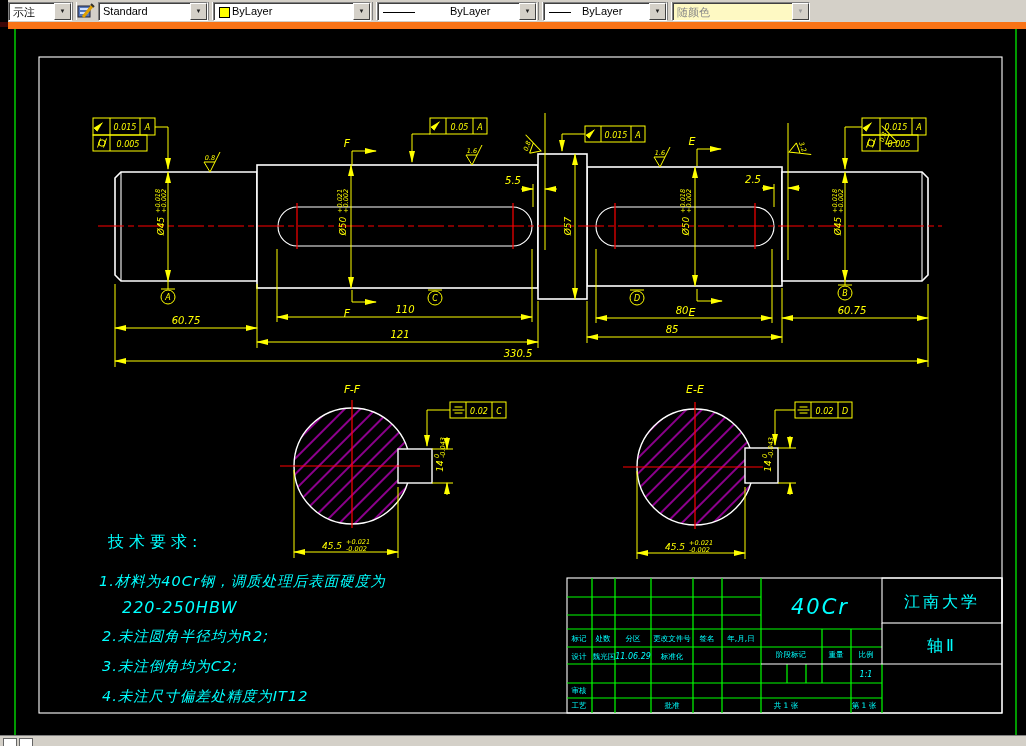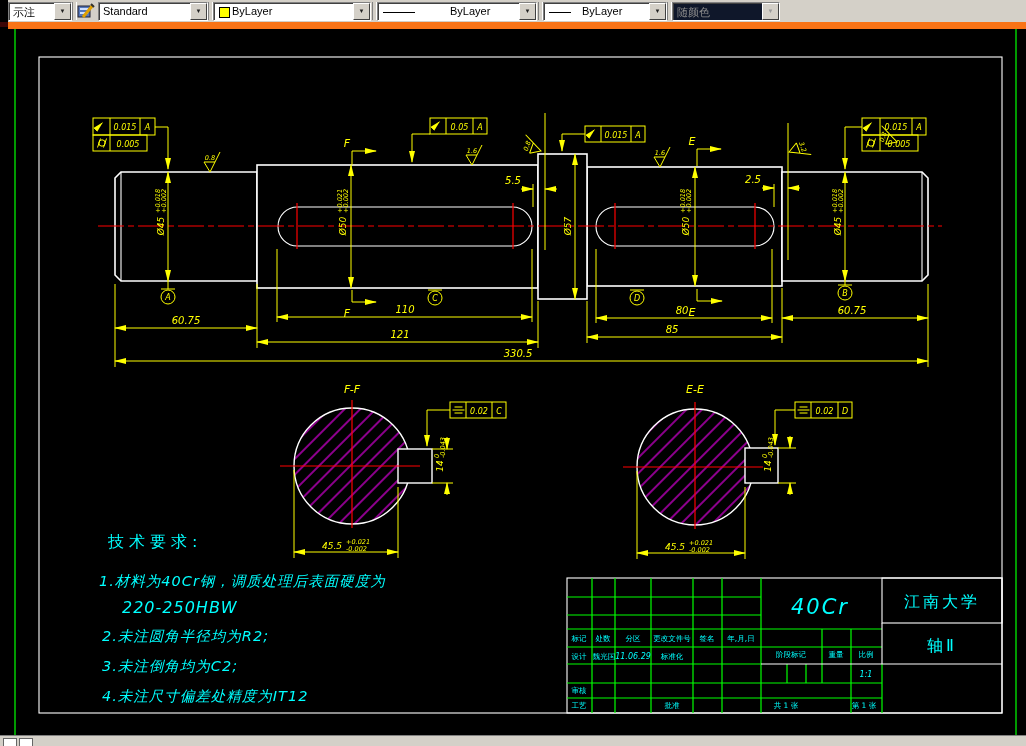--- a/index.html
+++ b/index.html
@@ -6,21 +6,21 @@
     font-family:"DejaVu Sans",sans-serif;}
   .toolbar{position:absolute;left:8px;top:0;width:1026px;height:22px;background:#d4d0c8;
     border-bottom:7px solid #f97316;z-index:5;}
   .combo{position:absolute;top:2px;height:17px;background:#fff;
     border:1px solid;border-color:#808080 #fff #fff #808080;box-shadow:inset 1px 1px 0 #404040;
     font:11px "Liberation Sans",sans-serif;color:#000;white-space:nowrap;overflow:hidden;}
   .combo .cval{position:absolute;left:4px;top:2px;}
   .combo .cbtn{position:absolute;right:0;top:0;bottom:0;width:15px;background:#d4d0c8;
     border:1px solid;border-color:#fff #404040 #404040 #fff;font-size:6px;color:#222;
     text-align:center;line-height:15px;}
-  .combo.disabled{background:#0f172a;color:#8a8a8a;}
+  .combo.disabled{background:#fef9c3;color:#8a8a8a;padding-left:30px;}
   .combo.disabled .cbtn{color:#9a9a9a;}
   .sep{position:absolute;top:2px;height:18px;width:3px;
     border-left:1px solid #808080;border-right:1px solid #fff;}
   .swatch{position:absolute;left:5px;top:4px;width:9px;height:9px;background:#ffff00;border:1px solid #000;}
   .ltline{position:absolute;left:5px;top:9px;width:32px;border-top:1px solid #000;}
   .ticon{position:absolute;top:2px;width:20px;height:18px;border:1px solid transparent;}
   .maroon{position:absolute;left:0;top:22px;width:1026px;height:5px;background:#3d0606;z-index:4;}
   .statusbar{position:absolute;left:0;top:735px;width:1026px;height:11px;background:#d4d0c8;
     border-top:1px solid #808080;z-index:5;}
   .minitab{position:absolute;top:2px;width:12px;height:8px;background:#fff;border:1px solid #666;}

